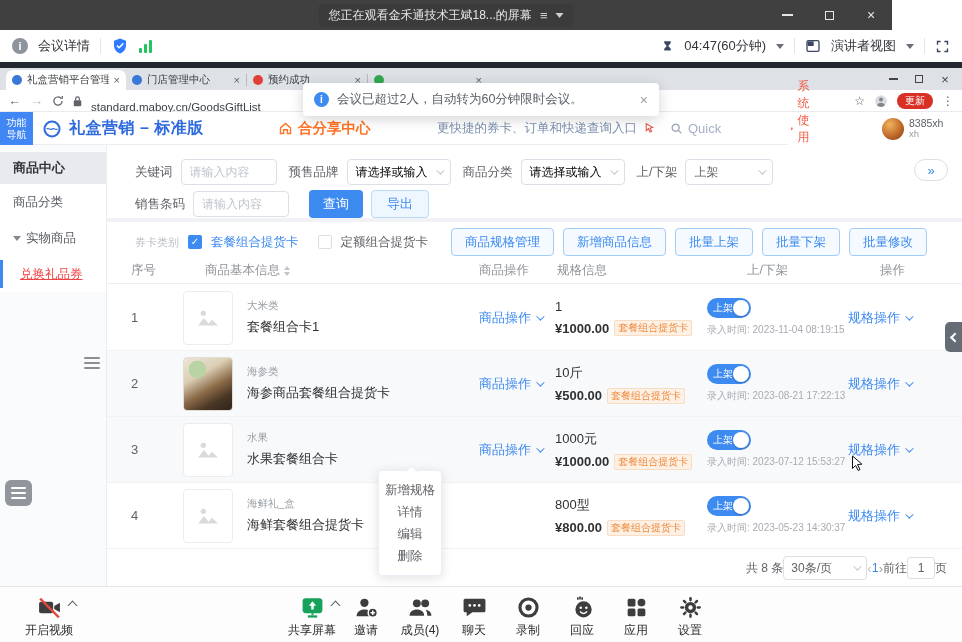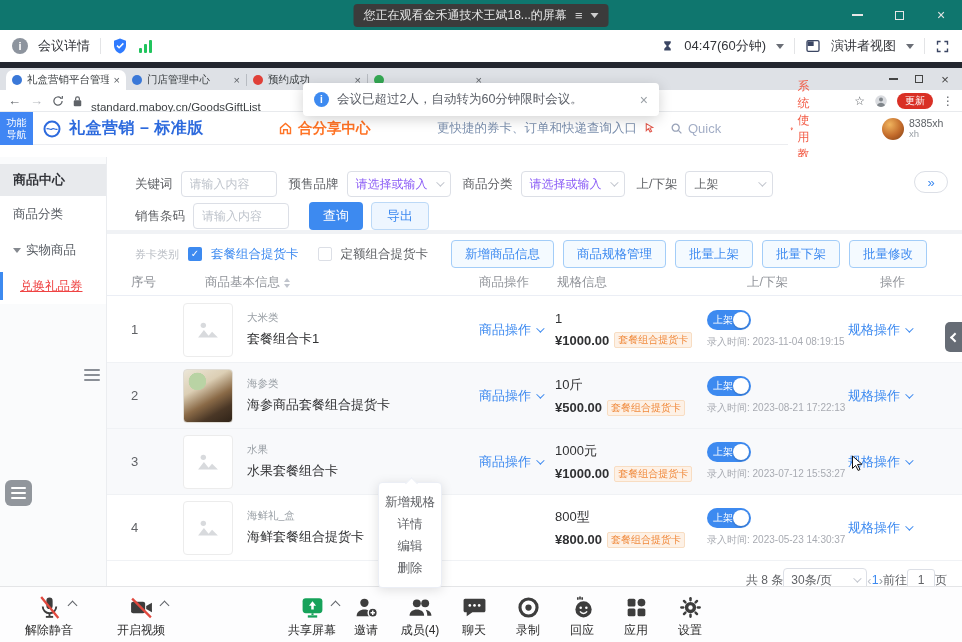--- a/index.html
+++ b/index.html
@@ -1,20 +1,20 @@
 <!DOCTYPE html>
 <html><head>
 <meta charset="utf-8">
 <style>
   * { margin:0; padding:0; box-sizing:border-box; }
   body { font-family:"Liberation Sans","DejaVu Sans",sans-serif; background:#555; }
   .stage { position:relative; width:962px; height:642px; background:#fff; overflow:hidden; margin:0 auto; font-family:"Liberation Sans","DejaVu Sans",sans-serif; }
 
   
-  .titlebar { position:absolute; left:0; top:0; width:962px; height:30px; background:#0f766e; }
+  .titlebar { position:absolute; left:0; top:0; width:892px; height:30px; background:#404040; }
   .title-pill { position:absolute; left:50%; top:4px; transform:translateX(-50%); height:23px; background:#3b3b3b; border-radius:4px; display:flex; align-items:center; padding:0 10px; gap:8px; }
   .title-pill .txt { color:#e8e8e8; font-size:12px; white-space:nowrap; }
   .title-pill .menu-g { color:#cfcfcf; font-size:13px; line-height:1; }
   .win-controls { position:absolute; right:0; top:0; height:30px; display:flex; }
   .win-btn { width:42px; height:30px; display:flex; align-items:center; justify-content:center; color:#e6e6e6; }
   .win-min { width:11px; height:2px; background:#e6e6e6; }
   .win-max { width:9px; height:9px; border:1.4px solid #e6e6e6; }
   .win-x { font-size:14px; line-height:1; }
 
   
@@ -65,37 +65,37 @@
   .quick-wrap { display:flex; align-items:center; gap:5px; margin-left:8px; }
   .quick-text { font-size:13px; color:#a3aec6; }
   .tutorial { position:absolute; left:790px; top:0; height:33px; display:flex; align-items:center; gap:4px; color:#f25b45; font-size:12px; }
   .userbox { position:absolute; left:882px; top:0; height:33px; display:flex; align-items:center; gap:5px; }
   .avatar { width:22px; height:22px; border-radius:50%; background:radial-gradient(circle at 35% 30%, #f0b45e 0%, #c26a2a 55%, #7a3c14 100%); }
   .user-lines { display:flex; flex-direction:column; line-height:1.15; }
   .user-name { font-size:10.5px; color:#5f6368; }
   .user-sub { font-size:9.5px; color:#9aa0a6; }
 
   
-  .main { position:absolute; left:0; top:157px; width:962px; height:441px; background:#fff; }
+  .main { position:absolute; left:0; top:145px; width:962px; height:441px; background:#fff; }
   .sidebar { position:absolute; left:0; top:0; width:107px; height:441px; background:#fafbfc; border-right:1px solid #ebedf0; }
   .sb-header { margin-top:7px; height:32px; background:#e8eaed; display:flex; align-items:center; padding-left:13px; font-size:13px; font-weight:bold; color:#33353a; }
   .sb-item { height:36px; background:#fff; display:flex; align-items:center; padding-left:13px; font-size:12.5px; color:#555a61; position:relative; }
   .sb-item .tri { width:0; height:0; border-left:4px solid transparent; border-right:4px solid transparent; border-top:5px solid #85898f; margin-right:5px; margin-left:-9px; }
   .sb-item.active { color:#ef4444;text-decoration:underline; }
   .sb-item.active::before { content:""; position:absolute; left:0; top:4px; bottom:4px; width:3px; background:#3d8af0; }
   .sb-burger { position:absolute; left:84px; top:212px; width:16px; height:12px; display:flex; flex-direction:column; justify-content:space-between; }
   .sb-burger span { height:1.8px; background:#8a8f96; border-radius:1px; }
 
   .content { position:absolute; left:107px; top:0; width:855px; height:441px; background:#fff; }
   .frow { position:absolute; left:28px; display:flex; align-items:center; gap:8px; height:28px; }
   .flabel { font-size:12.5px; color:#606266; white-space:nowrap; }
   .finput { width:96px; height:26px; border:1px solid #dcdfe6; border-radius:4px; padding:0 8px; font-size:12px; color:#606266; outline:none; font-family:inherit; }
   .finput::placeholder { color:#bfc4cc; }
   .fsel { width:104px; height:26px; border:1px solid #dcdfe6; border-radius:4px; background:#fff; display:flex; align-items:center; justify-content:space-between; padding:0 8px; }
-  .fsel .ph { font-size:12px; color:#8b5cf6; white-space:nowrap; }
+  .fsel .ph { font-size:12px; color:#000000; white-space:nowrap; }
   .fsel .val { font-size:12px; color:#606266; }
   .chev { display:inline-block; width:6px; height:6px; border-right:1.4px solid #c0c4cc; border-bottom:1.4px solid #c0c4cc; transform:rotate(45deg) translateY(-2px); flex:none; }
   .chev.blue { border-color:#3d8af0; }
   .collapse-pill { position:absolute; right:14px; top:14px; width:34px; height:22px; border:1px solid #dcdfe6; border-radius:12px; background:#fff; color:#3d8af0; font-size:13px; display:flex; align-items:center; justify-content:center; line-height:1; }
   .btn-primary { height:28px; padding:0 14px; background:#3d8af0; border:none; border-radius:4px; color:#fff; font-size:13px; font-family:inherit; }
   .btn-plain { height:28px; padding:0 15px; background:#eef6ff; border:1px solid #bcd9f7; border-radius:4px; color:#3d8af0; font-size:13px; font-family:inherit; }
   .divider-h { position:absolute; left:0; top:73px; width:855px; height:4px; background:#f0f2f5; }
 
   .actions-row { position:absolute; left:28px; top:83px; height:28px; display:flex; align-items:center; gap:9px; }
   .type-label { font-size:11px; color:#b9bdc4; }
@@ -406,22 +406,22 @@
       </div>
 
       <div class="divider-h"></div>
 
       <div class="actions-row">
         <span class="type-label">券卡类别</span>
         <span class="cbox on">✓</span>
         <span class="cb-label-on">套餐组合提货卡</span>
         <span class="cbox off"></span>
         <span class="cb-label-off">定额组合提货卡</span>
+        <button class="btn-act">商品规格管理</button>
         <button class="btn-act">新增商品信息</button>
-        <button class="btn-act">商品规格管理</button>
         <button class="btn-act">批量上架</button>
         <button class="btn-act">批量下架</button>
         <button class="btn-act">批量修改</button>
       </div>
 
       <div class="thead tgrid">
         <span style="padding-left:4px">序号</span>
         <span class="h-info">
             <span>商品基本信息</span>
             <span class="sort-ic">
@@ -598,33 +598,20 @@
         <span class="pg-goto">前往</span>
         <input class="pg-input" value="1" style="">
         <span class="pg-goto">页</span>
       </div>
 
     </section>
   </div>
 
   <div class="dock">
     <div class="dock-left">
-      <div class="dock-item wide">
-        <span class="dock-ic">
-          <svg width="25" height="25" viewBox="0 0 24 24" fill="#3d3d3d">
-              <rect x="9" y="2.5" width="6" height="11" rx="3"></rect>
-              <path d="M5.5 11a6.5 6.5 0 0 0 13 0" fill="none" stroke="#3d3d3d" stroke-width="1.8"></path>
-              <line x1="12" y1="17.5" x2="12" y2="20.5" stroke="#3d3d3d" stroke-width="1.8"></line>
-              <line x1="8.5" y1="21" x2="15.5" y2="21" stroke="#3d3d3d" stroke-width="1.8"></line>
-              <line x1="4" y1="2" x2="20.5" y2="22" stroke="#e0483e" stroke-width="2.2"></line>
-            </svg>
-          <span class="up-caret"></span>
-        </span>
-        <span class="dock-lab">解除静音</span>
-      </div>
       <div class="dock-item wide">
         <span class="dock-ic">
           <svg width="25" height="25" viewBox="0 0 24 24" fill="#3d3d3d">
               <rect x="2" y="6.5" width="13.5" height="11" rx="2"></rect>
               <path d="M16.5 10.5l5.5-3v9l-5.5-3z"></path>
               <line x1="3" y1="3.5" x2="21" y2="21.5" stroke="#e0483e" stroke-width="2.2"></line>
             </svg>
           <span class="up-caret"></span>
         </span>
         <span class="dock-lab">开启视频</span>

